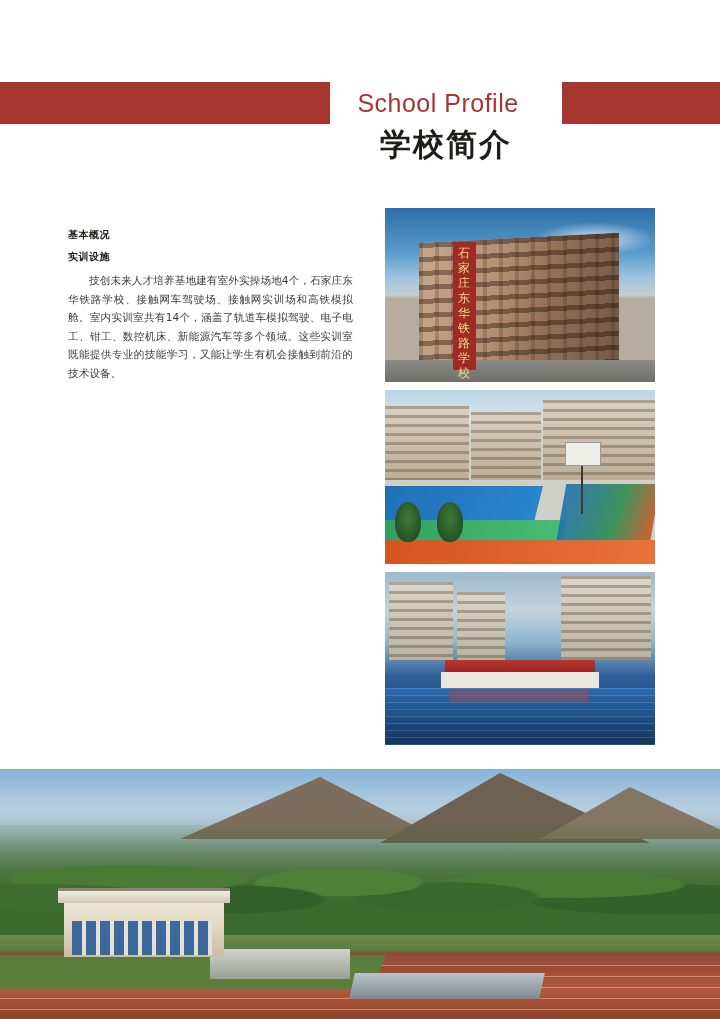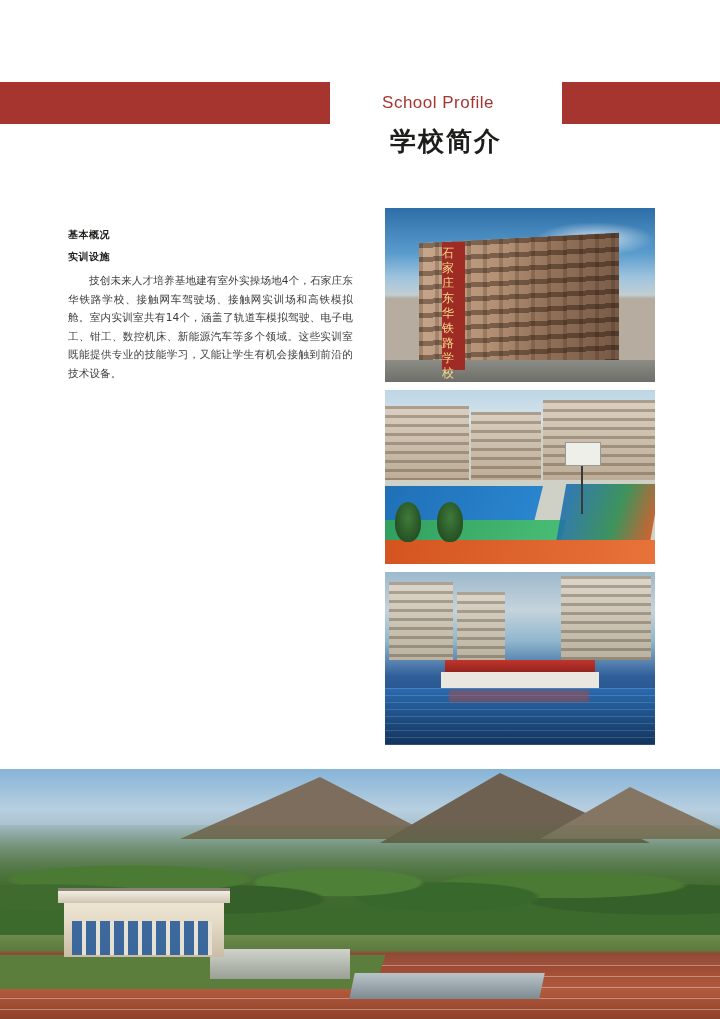--- a/index.html
+++ b/index.html
@@ -41,33 +41,33 @@
   }
   .header-title-en {
     position: absolute;
     left: 330px;
     top: 0;
     width: 216px;
     height: 42px;
     line-height: 42px;
     text-align: center;
     color: #a63530;
-    font-size: 17px;
+    font-size: 25px;
     letter-spacing: 0.5px;
     font-family: "Liberation Sans", sans-serif;
     background: #ffffff;
   }
   .header-title-cn {
     position: absolute;
     left: 330px;
     top: 42px;
     width: 232px;
     text-align: center;
     color: #1d1d1b;
-    font-size: 26px;
+    font-size: 31px;
     font-weight: bold;
     letter-spacing: 2px;
     font-family: "DejaVu Sans", sans-serif;
   }
 
   
   .text-col {
     position: absolute;
     left: 68px;
     top: 228px;
@@ -126,28 +126,29 @@
   .ph1 .bldg::after {
     content: "";
     position: absolute;
     left: 0; top: 0; right: 0; bottom: 0;
     background:
       repeating-linear-gradient(to bottom, rgba(40,25,15,0.40) 0 5px, rgba(255,240,220,0.05) 5px 14px),
       repeating-linear-gradient(to right, rgba(40,25,15,0.22) 0 4px, rgba(255,255,255,0.0) 4px 16px);
   }
   .ph1 .sign {
     position: absolute;
-    left: 57px;
+    left: 68px;
     top: 34px;
     width: 23px;
     height: 128px;
     background: #9e2b24;
     color: #f3d98b;
     font-size: 12px;
     line-height: 15px;
+    text-align: center;
     padding-top: 4px;
     box-sizing: border-box;
     letter-spacing: 1px;
     font-family: "DejaVu Sans", sans-serif;
     z-index: 3;
   }
   .ph1 .sky-cloud {
     position: absolute;
     left: 150px; top: 14px;
     width: 120px; height: 34px;

